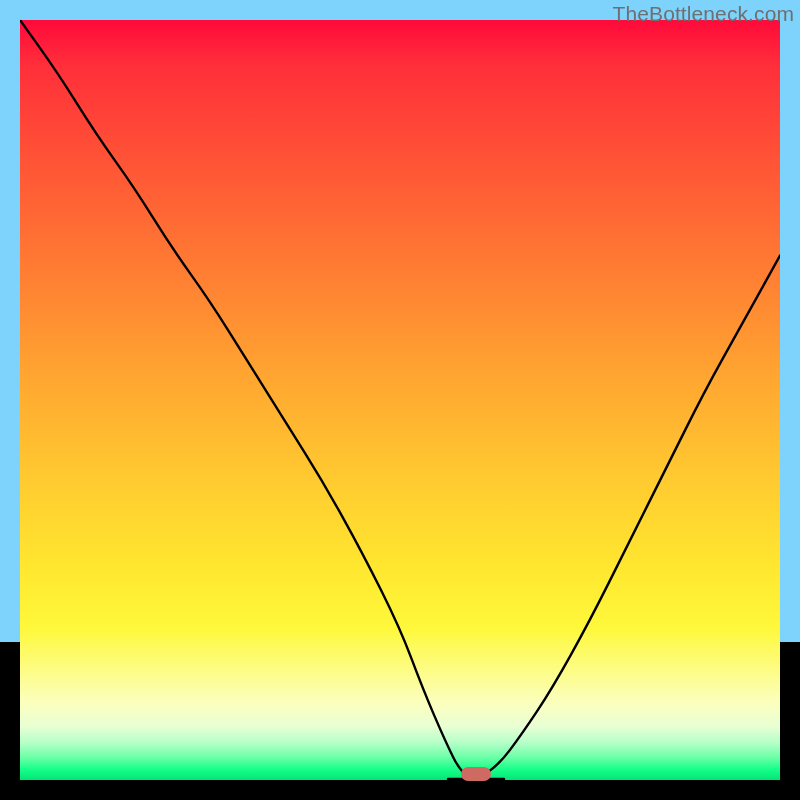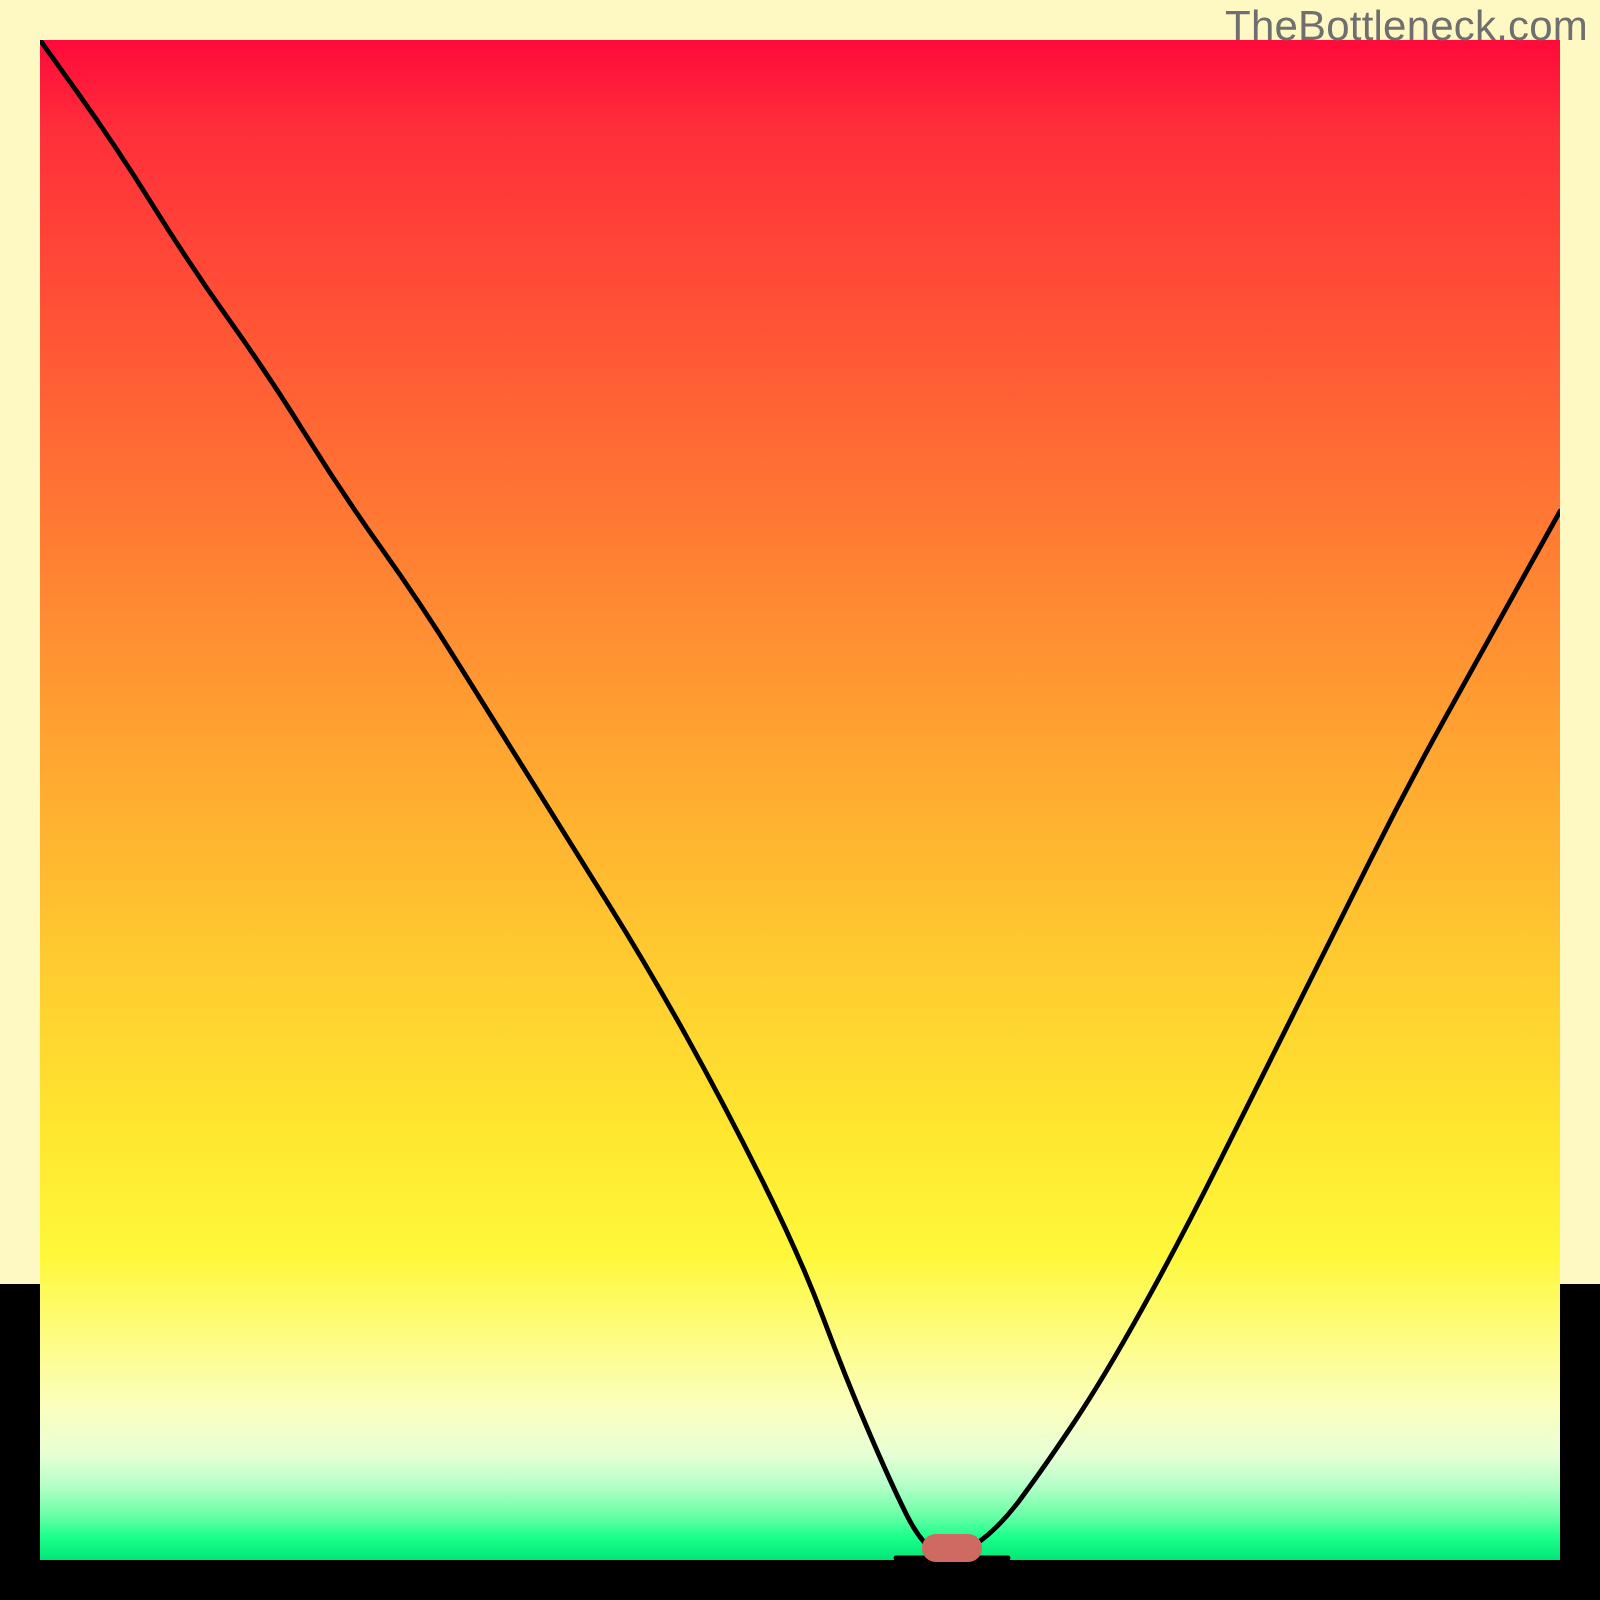--- a/index.html
+++ b/index.html
@@ -8,21 +8,21 @@
     width: 800px;
     height: 800px;
     background: #000;
     overflow: hidden;
     font-family: Arial, Helvetica, sans-serif;
   }
   .frame {
     position: relative;
     width: 800px;
     height: 642px;
-    background: #fef9c3;
+    background: #7dd3fc;
   }
   .plot-area {
     position: absolute;
     left: 20px;
     top: 20px;
     width: 760px;
     height: 760px;
     
     background: linear-gradient(
       to bottom,

